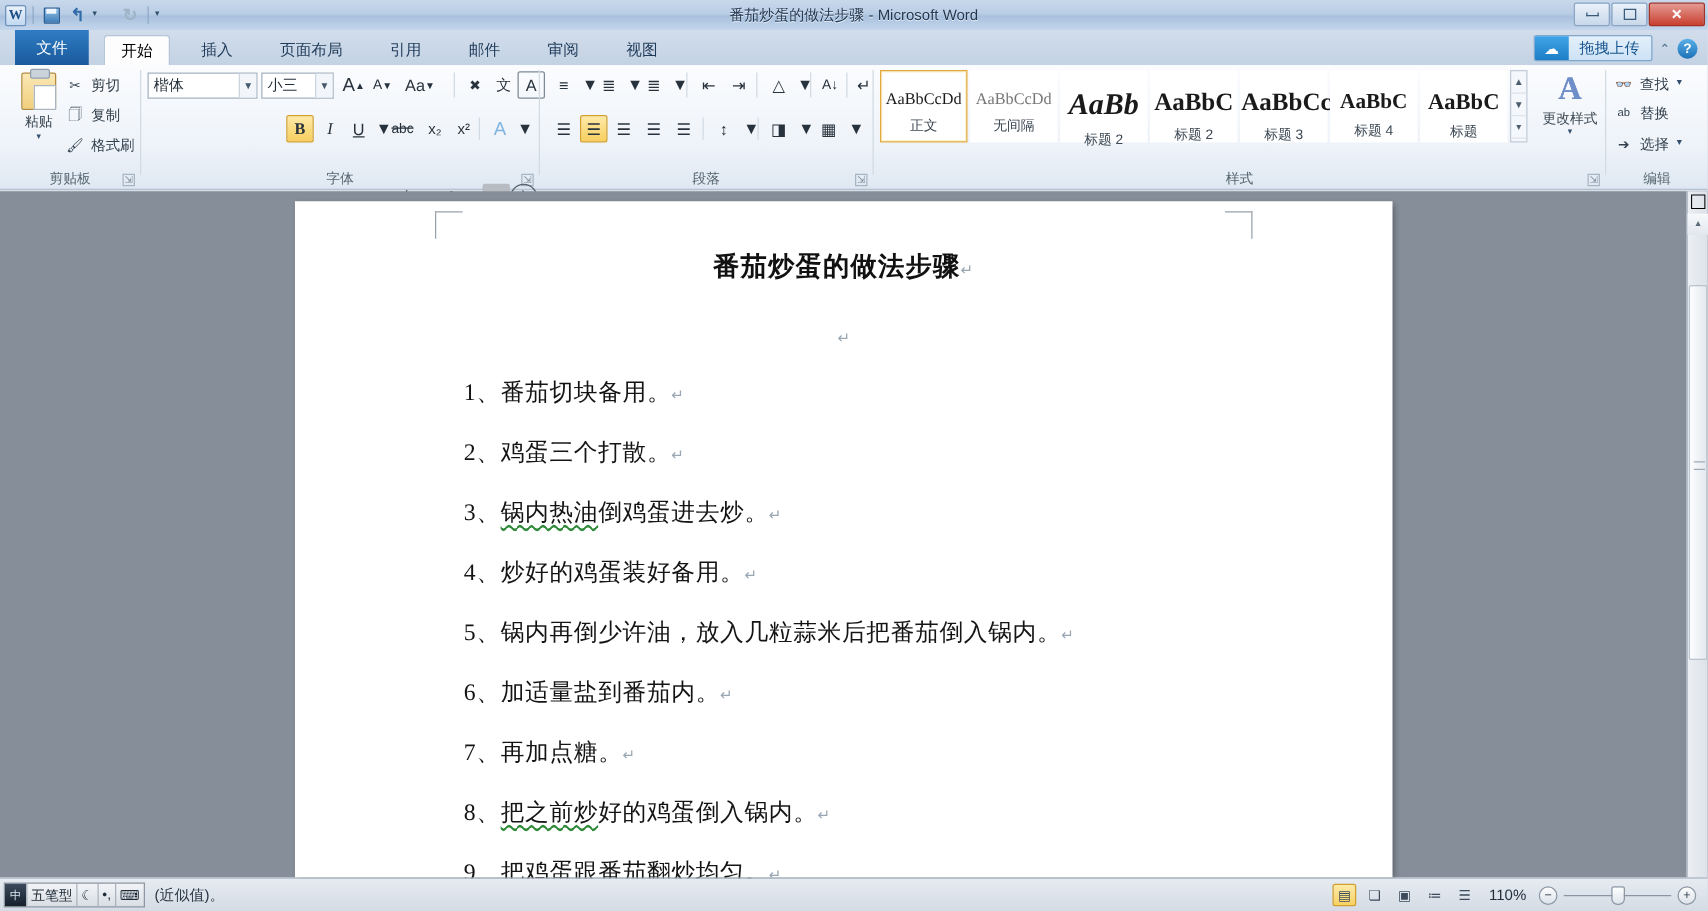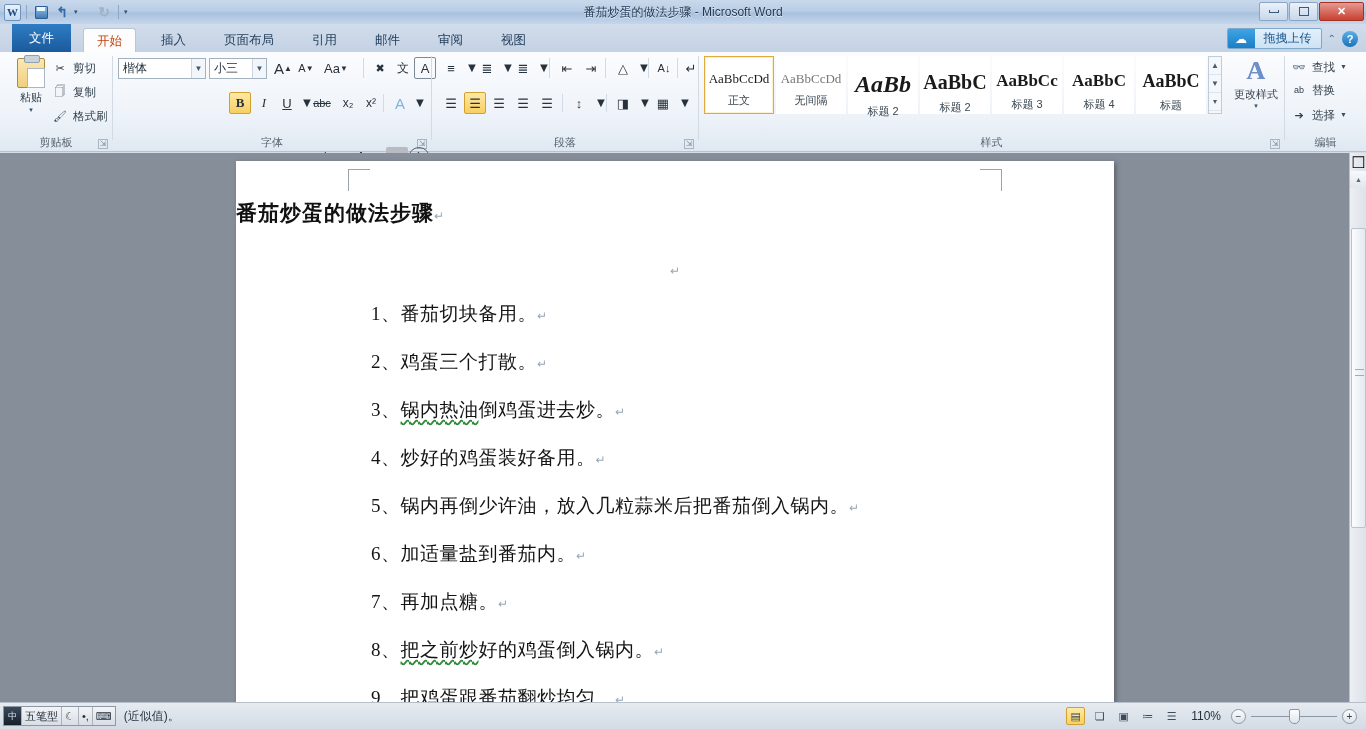--- a/index.html
+++ b/index.html
@@ -63,21 +63,21 @@
   .tab {
     height: 24px; padding: 0 13px; line-height: 24px; font-size: 12.5px;
     color: #1f3b59; cursor: pointer; border-radius: 3px 3px 0 0; margin-left: 12px;
   }
   .tab.file {
     background: linear-gradient(180deg,#2f7cc4,#1a5a9c); color:#fff;
     height: 28px; line-height: 28px; padding: 0 17px; border-radius: 0;
   }
   .tab.active {
     background: #fdfdfd; border: 1px solid #b6c6d8; border-bottom: none;
-    color: #c2410c;
+    color: #000000;
   }
   .upload-area { margin-left: auto; display:flex; align-items:center; gap: 6px; padding: 0 8px 3px 0;}
   .upload-btn {
     display: flex; align-items: center; height: 21px;
     border: 1px solid #7fa8cd; border-radius: 2px; overflow: hidden;
     background: linear-gradient(180deg,#e4f0fb,#cde2f5); cursor: pointer;
   }
   .upload-ico {
     width: 27px; height: 21px; background: linear-gradient(180deg,#41a6e8,#1b7cc4);
     display: flex; align-items:center; justify-content:center; color:#fff; font-size: 12px;
@@ -172,21 +172,21 @@
   .obj-browse { width:17px;height:18px; display:flex;align-items:center;justify-content:center; cursor:pointer;}
 
   .page {
     position: absolute; left: 236px; top: 8px; width: 878px; height: 541px;
     background: #ffffff; box-shadow: 2px 2px 5px rgba(0,0,0,0.32);
   }
   .mk { position:absolute; width: 22px; height: 22px; }
   .mk.tl { left: 112px; top: 8px; border-left:1px solid #9aa2ab; border-top:1px solid #9aa2ab;}
   .mk.tr { right: 112px; top: 8px; border-right:1px solid #9aa2ab; border-top:1px solid #9aa2ab;}
   .doc-title {
-    text-align:left; font-family:"Liberation Serif", serif; font-weight: bold;
+    text-align:center; font-family:"Liberation Serif", serif; font-weight: bold;
     font-size: 21px; color: #111; margin-top: 38px; letter-spacing: 1px;
   }
   .pil { color:#9aa7b3; font-size: 12px; font-weight: normal; }
   .blank-line { text-align:center; margin-top: 34px; }
   .steps { margin: 22px 0 0 135px; }
   .step {
     font-family:"Liberation Serif", serif; font-size: 19px; color:#141414;
     margin-bottom: 22px; letter-spacing: 0.5px;
   }
   .wavy { text-decoration: underline wavy #2f8a3a; text-underline-offset: 3px; }
@@ -449,21 +449,21 @@
     </div>
     <div class="stylebox" style="left:149px;">
       <div class="style-prev" style="font-size:24px; font-weight:bold;font-style:italic;">AaBb</div>
       <div class="style-name">标题 2</div>
     </div>
     <div class="stylebox" style="left:221px;">
       <div class="style-prev" style="font-size:20px; font-weight:bold;">AaBbC</div>
       <div class="style-name">标题 2</div>
     </div>
     <div class="stylebox" style="left:293px;">
-      <div class="style-prev" style="font-size:17px; font-weight:bold;">AaBbCc</div>
+      <div class="style-prev" style="font-size:20px; font-weight:bold;">AaBbCc</div>
       <div class="style-name">标题 3</div>
     </div>
     <div class="stylebox" style="left:365px;">
       <div class="style-prev" style="font-size:17px; font-weight:bold;">AaBbC</div>
       <div class="style-name">标题 4</div>
     </div>
     <div class="stylebox" style="left:437px;">
       <div class="style-prev" style="font-size:18px; font-weight:bold;">AaBbC</div>
       <div class="style-name">标题</div>
     </div>

